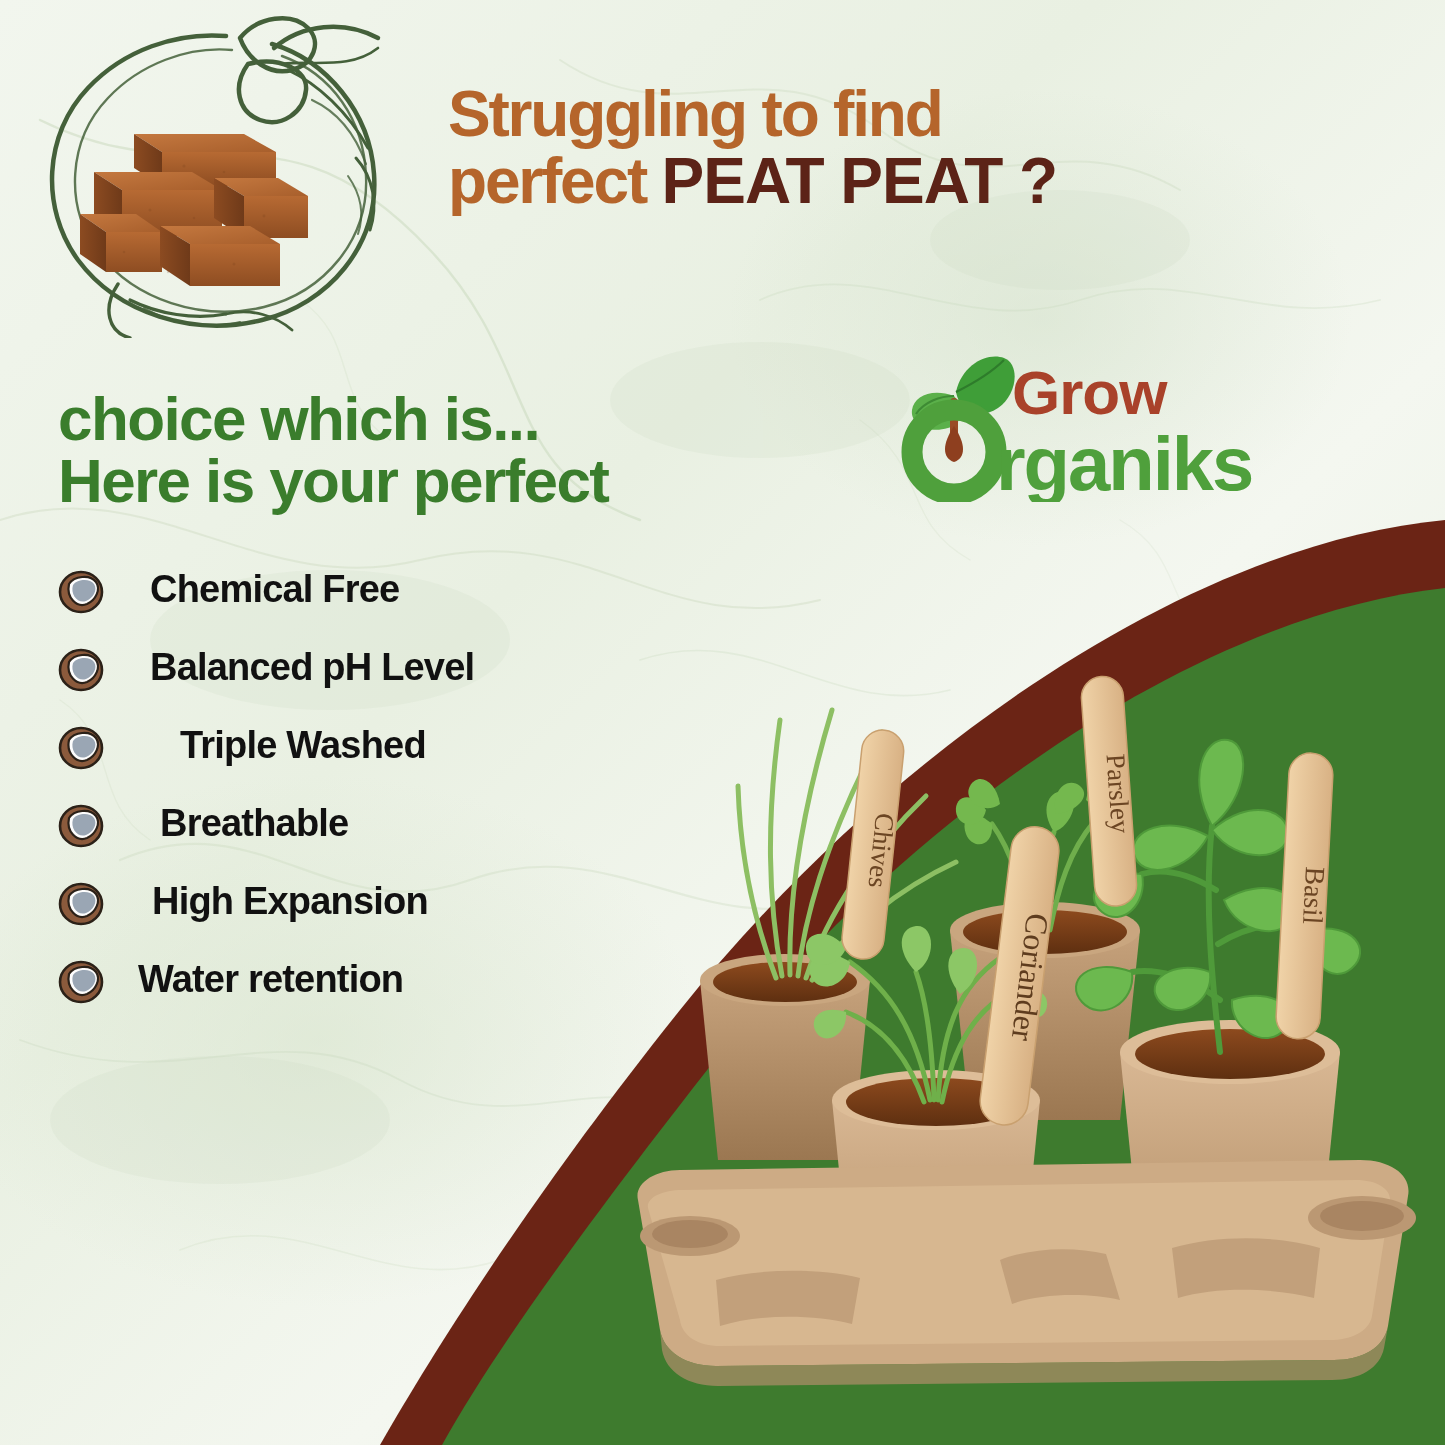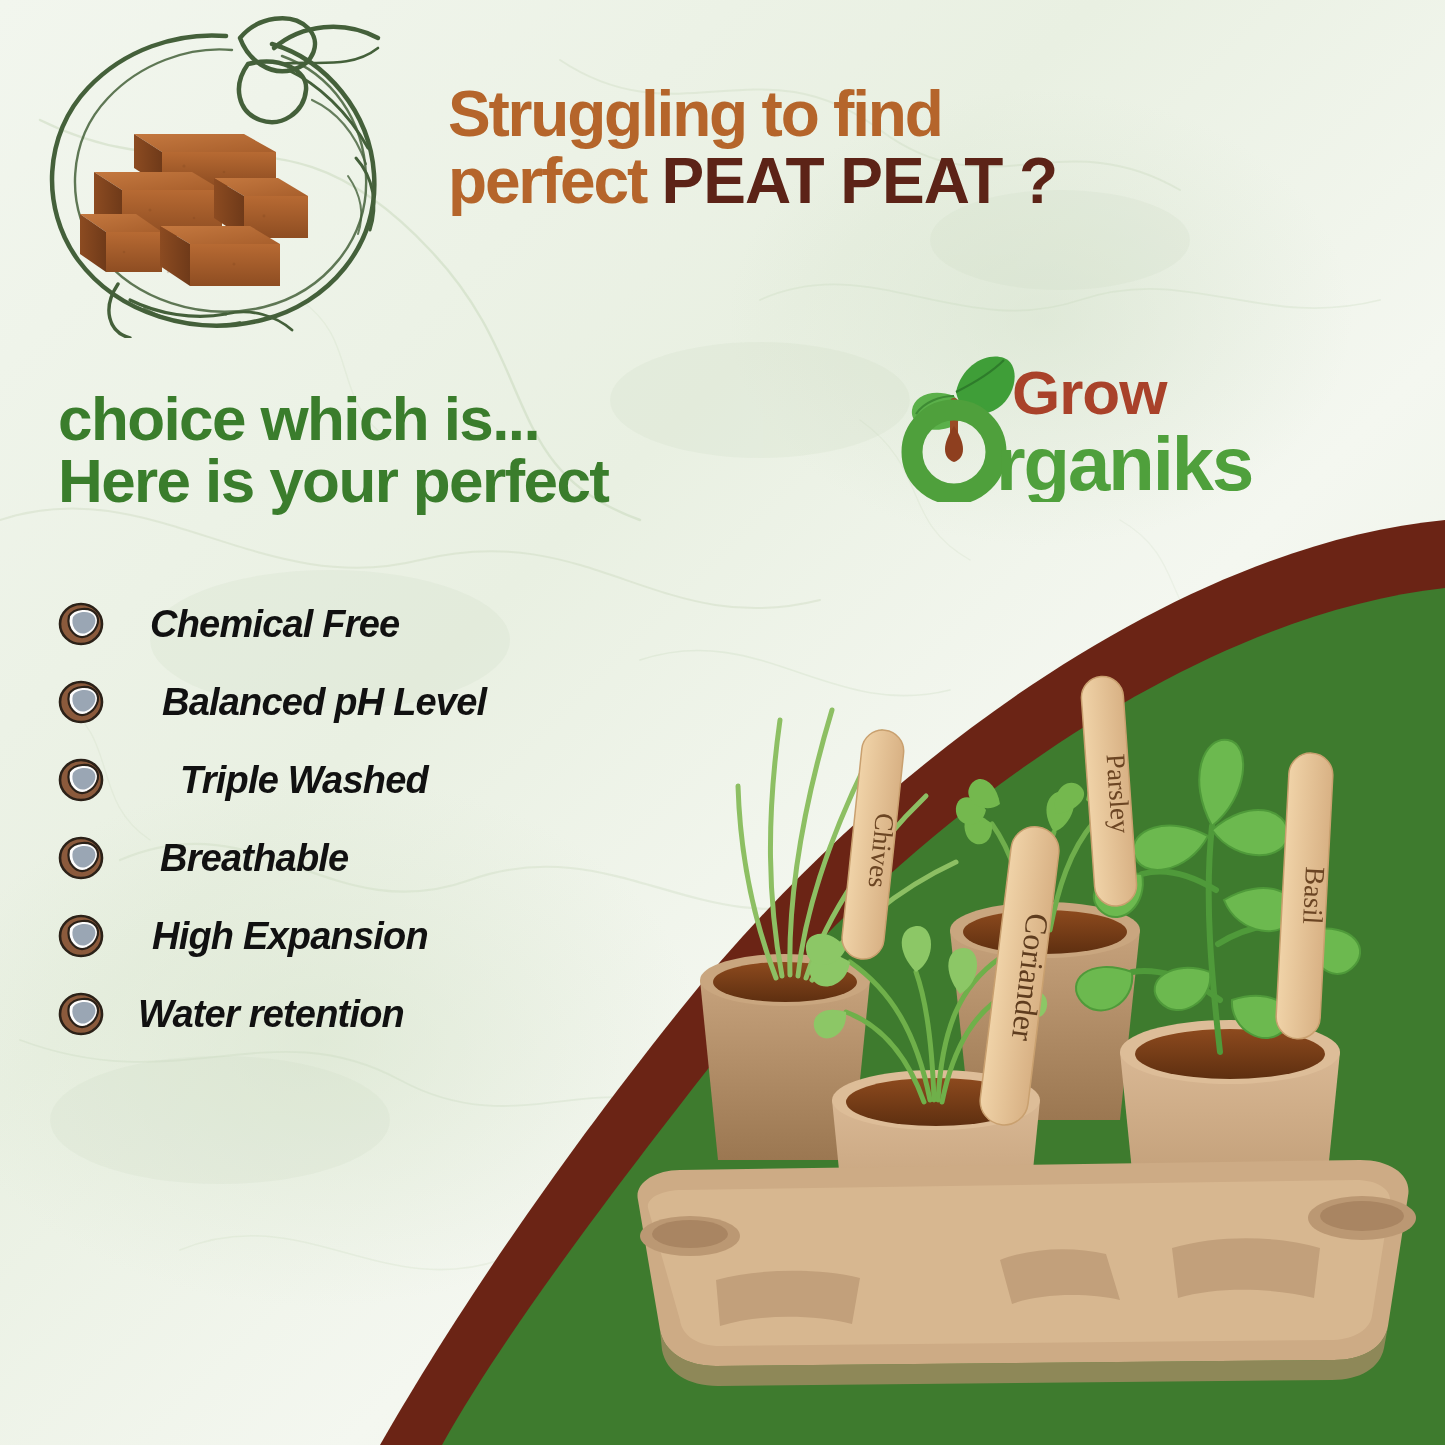--- a/index.html
+++ b/index.html
@@ -48,29 +48,29 @@
     letter-spacing:-1.6px;
   }
   .sub span{display:block;}
 
   
   .logo{position:absolute;left:892px;top:352px;width:390px;height:150px;}
   .logo svg{width:100%;height:100%;display:block;}
 
   
   .features{position:absolute;left:56px;top:568px;width:560px;}
-  .feat{display:flex;align-items:flex-end;height:78px;font-style:italic;}
+  .feat{display:flex;align-items:flex-start;height:78px;}
   .feat .coco{width:50px;height:46px;flex:0 0 50px;margin-right:6px;}
   .feat .coco svg{width:100%;height:100%;display:block;}
   .feat .ftxt{
     color:#111;font-weight:800;font-size:38px;letter-spacing:-.8px;
     white-space:nowrap;
   }
   .i0 .ftxt{margin-left:38px;}
-  .i1 .ftxt{margin-left:50px;}
+  .i1 .ftxt{margin-left:38px;}
   .i2 .ftxt{margin-left:68px;}
   .i3 .ftxt{margin-left:48px;}
   .i4 .ftxt{margin-left:40px;}
   .i5 .ftxt{margin-left:48px;}
   .i6 .ftxt{margin-left:26px;}
 
   
   .product{position:absolute;left:620px;top:600px;width:825px;height:845px;}
   .product svg{width:100%;height:100%;display:block;}
 </style>

